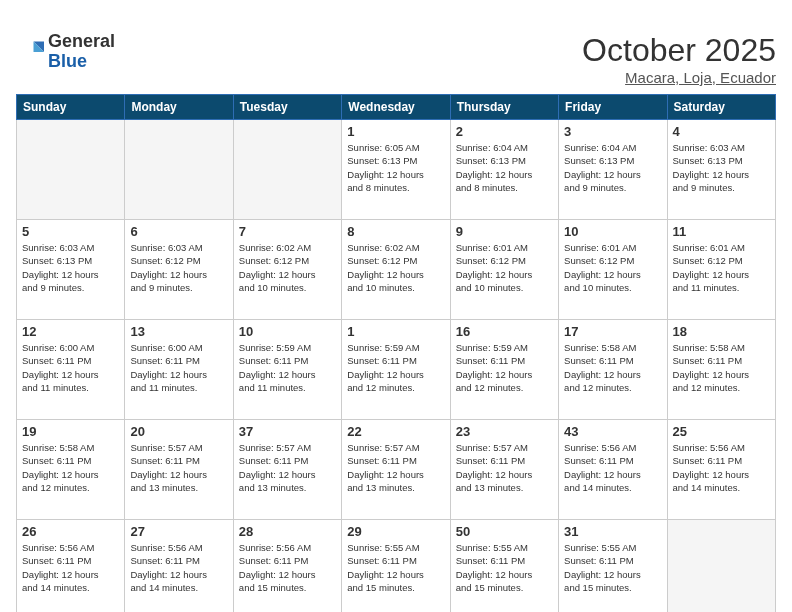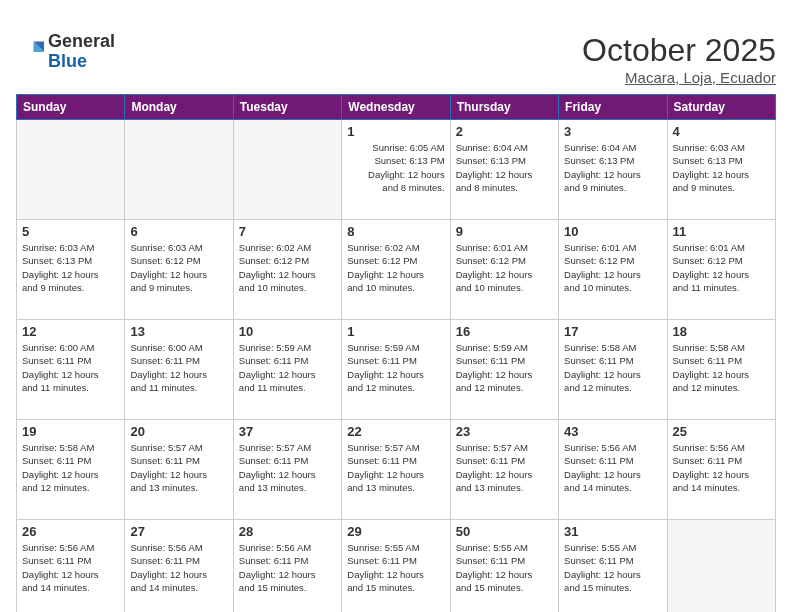--- a/index.html
+++ b/index.html
@@ -54,21 +54,21 @@
       text-decoration: underline;
     }
     .calendar {
       flex: 1;
       border: 1px solid #ccc;
       border-collapse: collapse;
       width: 100%;
       table-layout: fixed;
     }
     .calendar th {
-      background-color: #701a75;
+      background-color: #0c4a6e;
       color: #fff;
       text-align: left;
       padding: 5px 6px;
       font-size: 12px;
       border: 1px solid #2e6db4;
     }
     .calendar td {
       vertical-align: top;
       border: 1px solid #ccc;
       padding: 4px 5px;
@@ -129,21 +129,21 @@
         <th>Saturday</th>
       </tr>
     </thead>
     <tbody id="calendar-body">
     <tr class="week-row">
           <td class="empty"></td>
           <td class="empty"></td>
           <td class="empty"></td>
           <td>
             <div class="day-number">1</div>
-            <div class="day-info" style="white-space: pre-line; text-align: right;">Sunrise: 6:05 AM
+            <div class="day-info" style="white-space: pre-line;">Sunrise: 6:05 AM
 Sunset: 6:13 PM
 Daylight: 12 hours
 and 8 minutes.</div>
           </td>
           <td>
             <div class="day-number">2</div>
             <div class="day-info" style="white-space: pre-line;">Sunrise: 6:04 AM
 Sunset: 6:13 PM
 Daylight: 12 hours
 and 8 minutes.</div>

